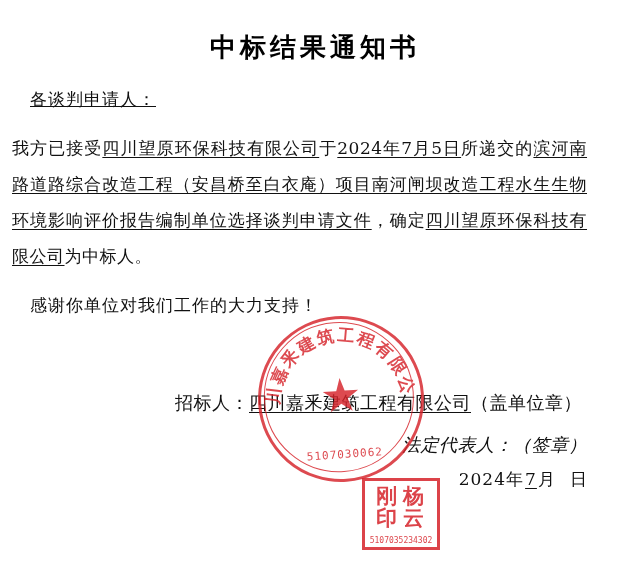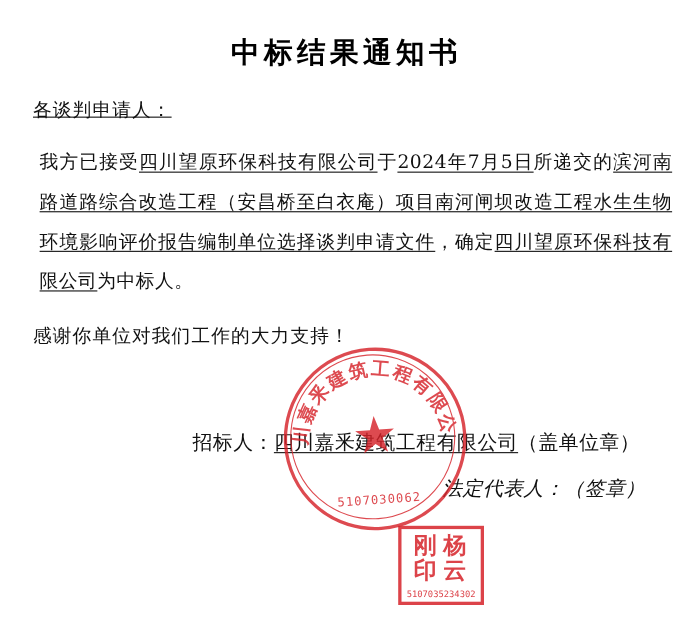--- a/index.html
+++ b/index.html
@@ -39,21 +39,21 @@
     position: absolute;
     left: 30px;
     top: 88px;
     font-size: 17px;
     letter-spacing: 1px;
     text-decoration: underline;
   }
 
   .body-block {
     position: absolute;
-    left: 36px;
+    left: 12px;
     top: 130px;
     width: 575px;
     font-size: 17px;
     line-height: 36px;
     text-align: justify;
     letter-spacing: 0.5px;
   }
 
   .u {
     text-decoration: underline;
@@ -209,20 +209,23 @@
 
   <div class="sign-block">
     <div class="sign-row">
       <span>招标人：</span><span class="u">四川嘉釆建筑工程有限公司</span><span>（盖单位章）</span>
     </div>
     <div class="sign-row right">
       <span>法定代表人：</span><span>（签章）</span>
     </div>
   </div>
 
+  <div class="date-row">
+    <span>2024</span><span>年</span><span class="u">7</span><span>月</span><span class="u"></span><span>日</span>
+  </div>
 
   <div class="seal-round">
     <div class="ring-inner"></div>
     <svg class="seal-arc" viewBox="0 0 160 160">
       <defs>
         <path id="arcpath" d="M 18,84 A 62,62 0 1 1 142,84" fill="none"></path>
       </defs>
       <text>
         <textPath href="#arcpath" startOffset="50%" text-anchor="middle">四川嘉釆建筑工程有限公司</textPath>
       </text>

